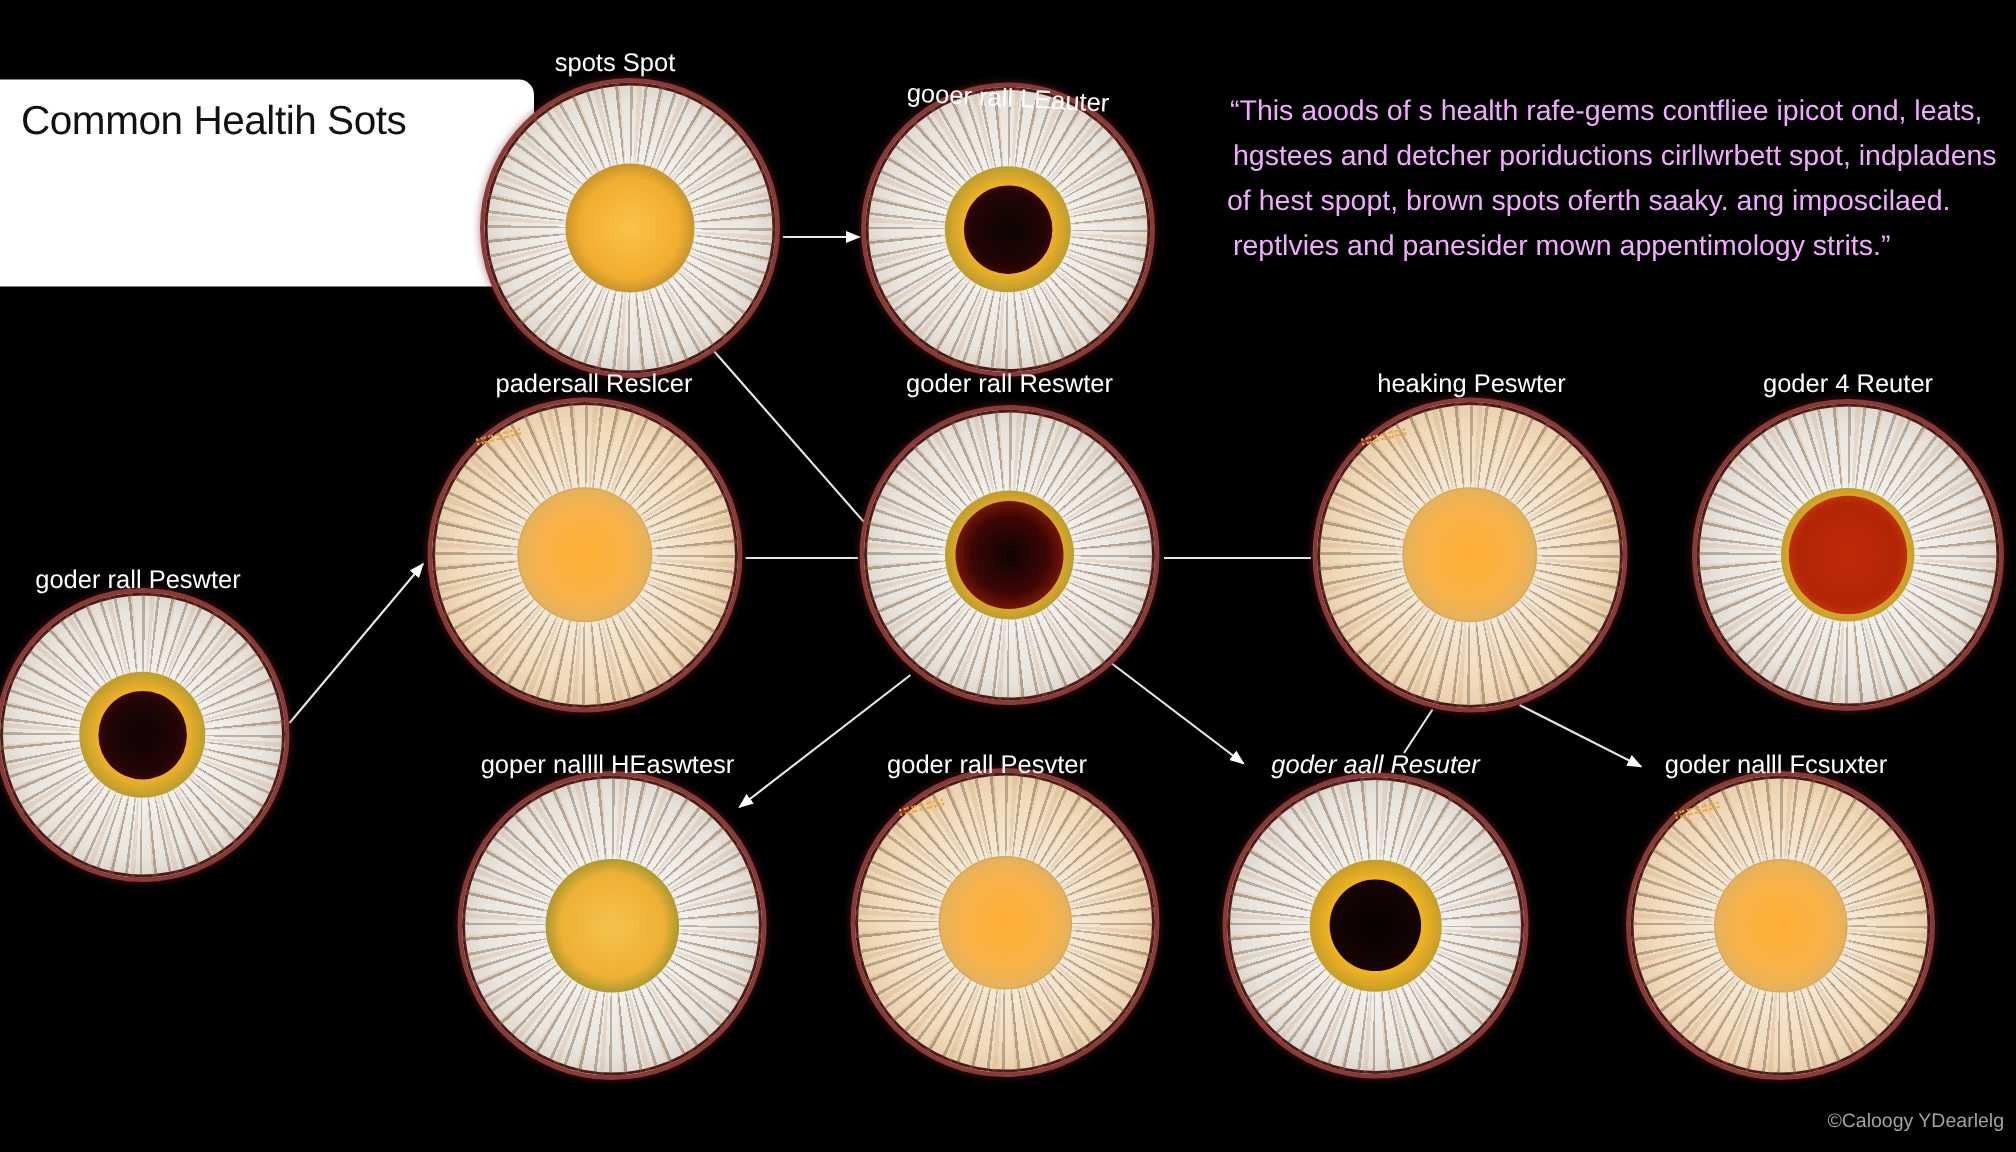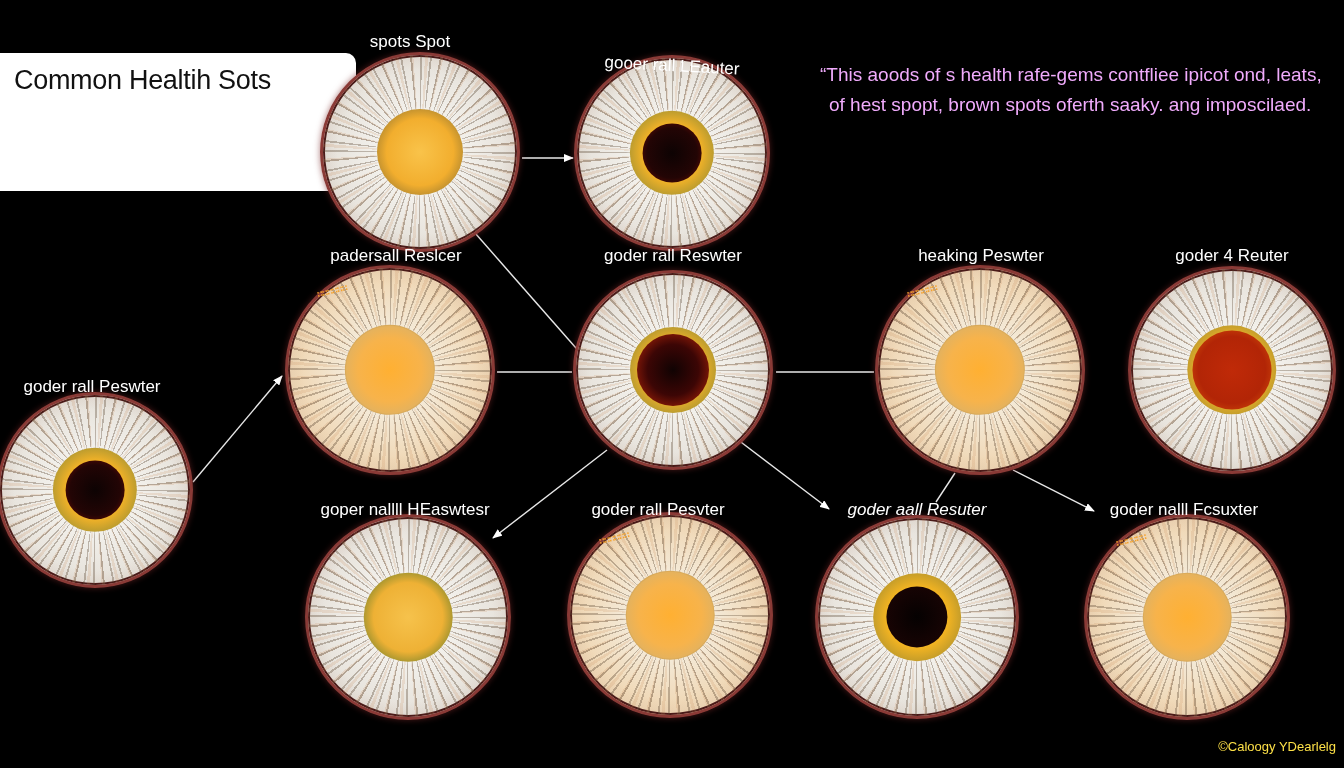--- a/index.html
+++ b/index.html
@@ -34,33 +34,35 @@
       repeating-conic-gradient(from 0deg, rgba(90,70,50,0.35) 0deg 1.2deg, rgba(255,255,255,0) 1.2deg 6deg),
       repeating-conic-gradient(from 3deg, rgba(200,140,90,0.18) 0deg 2deg, rgba(255,255,255,0) 2deg 9deg);
     -webkit-mask: radial-gradient(circle, transparent 28%, #000 34%, #000 96%, transparent 100%);
             mask: radial-gradient(circle, transparent 28%, #000 34%, #000 96%, transparent 100%);
   }
   .iris .pupil { position:absolute; left:50%; top:50%; border-radius:50%; transform:translate(-50%,-50%); }
   .iris .spot-text {
     position:absolute; font-size:8px; color:#f5a12a; font-weight:bold; letter-spacing:-0.5px;
     transform:rotate(-14deg);
   }
-  .copyright { position:absolute; right:8px; bottom:14px; font-size:13px; color:#fde047; }
+  .copyright { position:absolute; right:8px; bottom:14px; font-size:13px; color:#a3a3a3; }
   svg.lines { position:absolute; left:0; top:0; }
 </style>
 </head>
 <body>
 
 <div class="title-card">
   <h1>Common Healtih Sots</h1>
 </div>
 
 <div class="quote">
   <span style="margin-left:8px">“This aoods of s health rafe-gems contfliee ipicot ond, leats,</span>
-  <span style="margin-left:17px">of hest spopt, brown spots oferth saaky. ang imposcilaed.</span>
+  <span style="margin-left:10px">hgstees and detcher poriductions cirllwrbett spot, indpladens</span>
+  <span style="margin-left:6px">of hest spopt, brown spots oferth saaky. ang imposcilaed.</span>
+  <span style="margin-left:10px">reptlvies and panesider mown appentimology strits.”</span>
 </div>
 
 <svg class="lines" width="1344" height="768">
   <defs>
     <marker id="arrowhead" markerWidth="10" markerHeight="8" refX="9" refY="4" orient="auto" markerUnits="userSpaceOnUse">
       <path d="M0,0 L10,4 L0,8 Z" fill="#ffffff"></path>
     </marker>
   </defs>
   <g id="connector-group">
       <line x1="522" y1="158" x2="573" y2="158" stroke="#e8e8e8" stroke-width="1.4" marker-end="url(#arrowhead)"></line>

